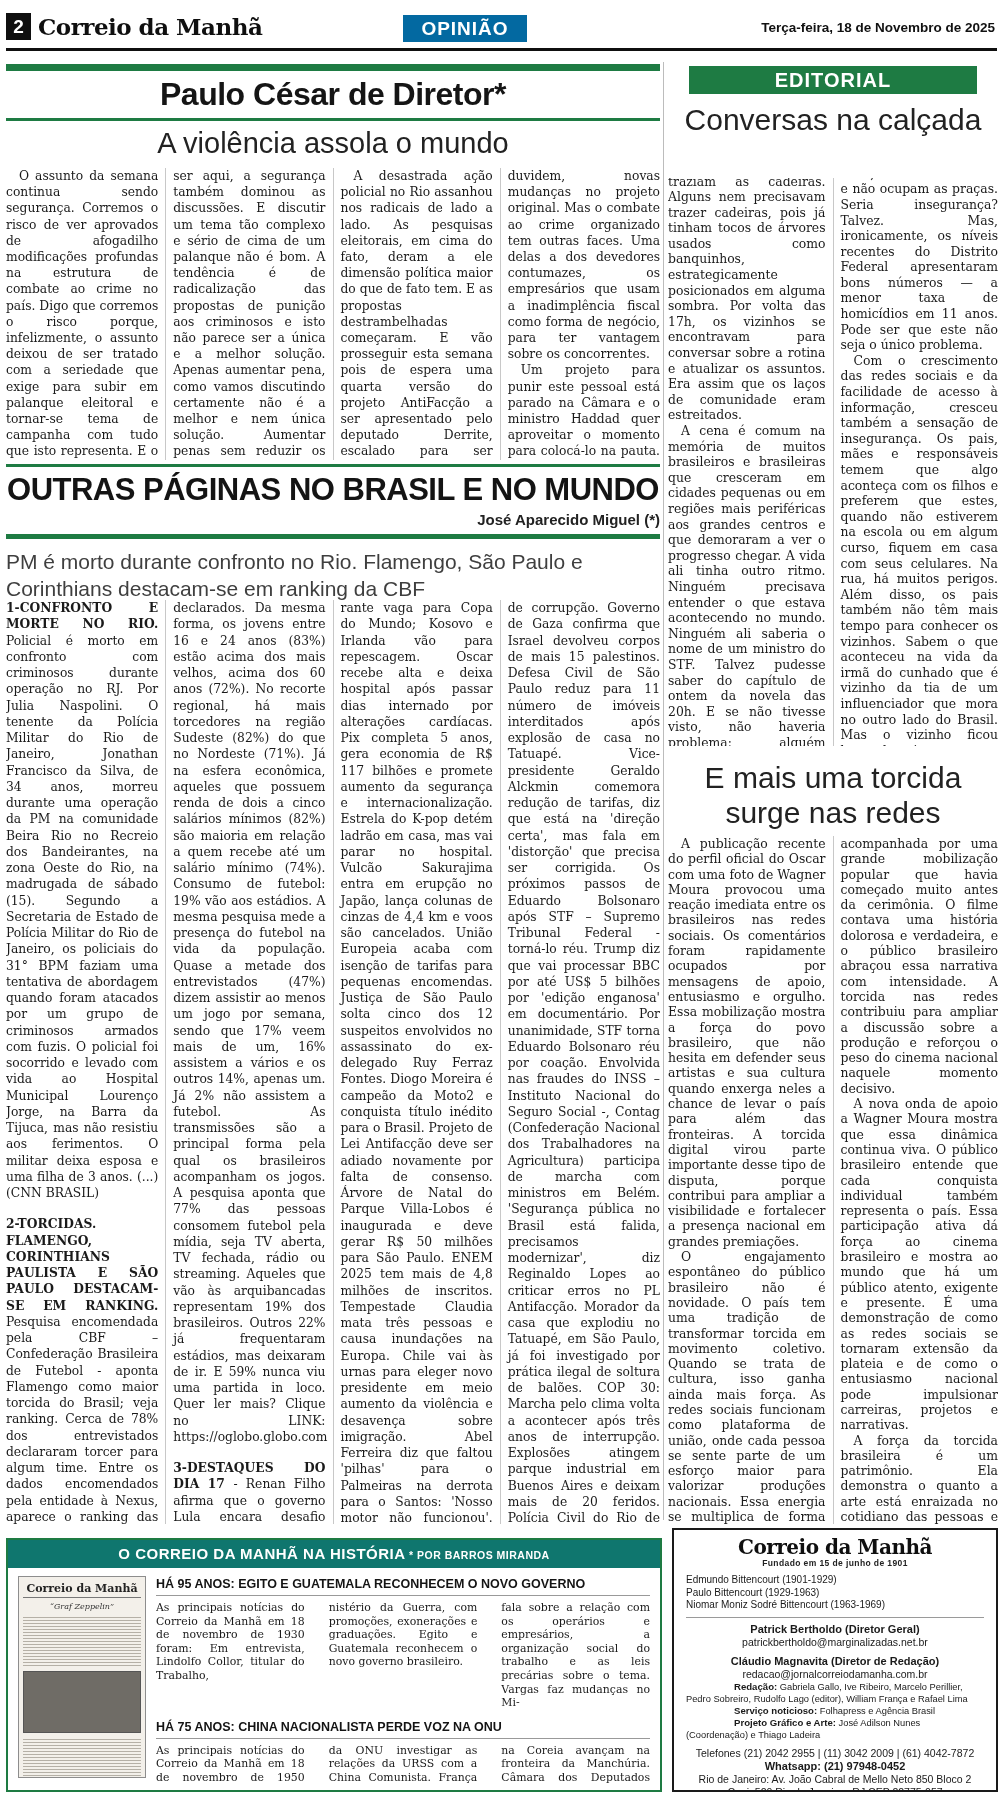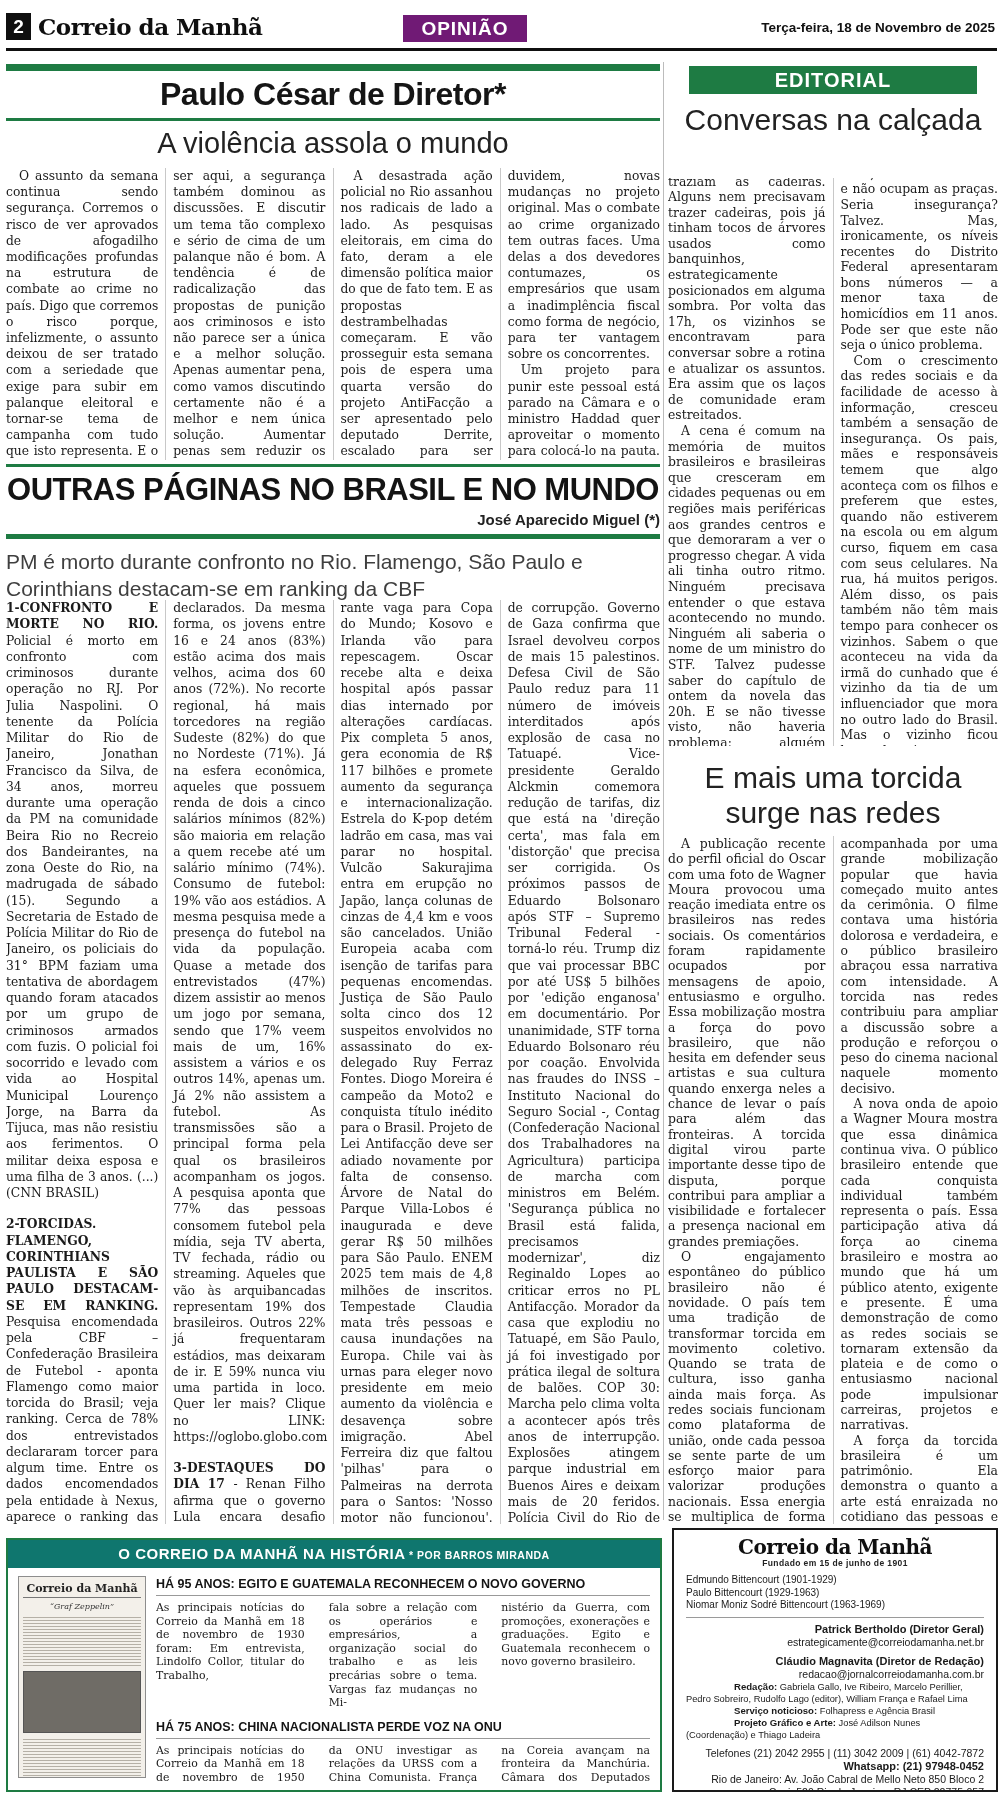--- a/index.html
+++ b/index.html
@@ -8,21 +8,21 @@
     position: relative; width: 1003px; height: 1797px;
     margin: 0 auto; background: #ffffff; overflow: hidden;
     font-family: "DejaVu Serif", serif; color: #1a1a1a;
   }
   
   #hdr { position:absolute; left:0; top:0; width:1003px; height:53px; }
   .pgnum { position:absolute; left:6px; top:13px; width:25px; height:27px; background:#0f0f0f;
            color:#fff; font:bold 19px/27px "Liberation Sans", sans-serif; text-align:center; }
   .brand { position:absolute; left:38px; top:13px; font:bold 23px/27px "DejaVu Serif", serif;
            letter-spacing:-0.5px; color:#0f0f0f; }
-  .section-box { position:absolute; left:403px; top:15px; width:124px; height:27px; background:#701a75;
+  .section-box { position:absolute; left:403px; top:15px; width:124px; height:27px; background:#0369a1;
            color:#fff; font:bold 19px/27px "Liberation Sans", sans-serif; text-align:center; letter-spacing:1px; }
   .hdr-date { position:absolute; right:8px; top:19px; font:600 13.5px/18px "Liberation Sans", sans-serif; color:#111; }
   .hdr-rule { position:absolute; left:6px; top:48px; width:991px; height:3px; background:#0f0f0f; }
   
   #left-region  { position:absolute; left:6px;  top:60px; width:654px; height:1470px; }
   #right-region { position:absolute; left:668px; top:60px; width:330px; height:1470px; }
   #v-divider { position:absolute; left:663px; top:62px; width:1px; height:1458px; background:#bcbcbc; }
   .green-bar  { background:#1e7b43; }
   
   .op-bar1 { position:absolute; left:0; top:4px;  width:654px; height:7px; }
@@ -92,21 +92,21 @@
   .hist-cols { display:flex; gap:24px; margin-bottom:9px; }
   .hist-col { flex:1 1 0; text-align:justify; font-size:10.9px; line-height:13.6px; }
   
   #masthead-box { position:absolute; left:672px; top:1528px; width:326px; height:264px;
                   border:2px solid #1a1a1a; background:#fff; padding:6px 12px;
                   font-family:"Liberation Sans", sans-serif; overflow:hidden; }
   .mb-logo { text-align:center; font:bold 20px/22px "DejaVu Serif", serif; letter-spacing:-0.5px; color:#0f0f0f; }
   .mb-founded { text-align:center; font-weight:bold; font-size:8.5px; line-height:11px; letter-spacing:0.4px; color:#222; }
   .mb-founders { margin-top:5px; font-size:10px; line-height:12.5px; color:#1a1a1a; }
   .mb-hr { border:none; border-top:1px solid #9a9a9a; margin:5px 0; }
-  .mb-center { text-align:right; font-size:10.5px; line-height:13px; }
+  .mb-center { text-align:center; font-size:10.5px; line-height:13px; }
   .mb-center b { font-size:11px; }
   .mb-block { margin-top:6px; }
   .mb-line { font-size:9.3px; line-height:12px; }
   .mb-line b { font-size:9.6px;margin-left:48px; }
 </style>
 </head>
 <body>
 
 <div id="page">
 
@@ -200,22 +200,22 @@
         <div class="thumb-mast">Correio da Manhã</div>
         <div class="thumb-headline">“Graf Zeppelin”</div>
         <div class="thumb-lines"></div>
         <div class="thumb-photo"></div>
         <div class="thumb-lines2"></div>
       </div>
       <div class="hist-texts">
         <div class="hist-heading">HÁ 95 ANOS: EGITO E GUATEMALA RECONHECEM O NOVO GOVERNO</div>
         <div class="hist-cols">
           <div class="hist-col">As principais notícias do Correio da Manhã em 18 de novembro de 1930 foram: Em entrevista, Lindolfo Collor, titular do Trabalho,</div>
+          <div class="hist-col">nistério da Guerra, com promoções, exonerações e graduações. Egito e Guatemala reconhecem o novo governo brasileiro.</div>
           <div class="hist-col">fala sobre a relação com os operários e empresários, a organização social do trabalho e as leis precárias sobre o tema. Vargas faz mudanças no Mi-</div>
-          <div class="hist-col">nistério da Guerra, com promoções, exonerações e graduações. Egito e Guatemala reconhecem o novo governo brasileiro.</div>
         </div>
         <div class="hist-heading">HÁ 75 ANOS: CHINA NACIONALISTA PERDE VOZ NA ONU</div>
         <div class="hist-cols">
           <div class="hist-col">As principais notícias do Correio da Manhã em 18 de novembro de 1950 foram: Aumenta a oposição ao projeto da China Nacionalista</div>
           <div class="hist-col">da ONU investigar as relações da URSS com a China Comunista. França não pretende levar o caso da Indochina à ONU. Tropas da ONU</div>
           <div class="hist-col">na Coreia avançam na fronteira da Manchúria. Câmara dos Deputados discute a posse de Getúlio Vargas.</div>
         </div>
       </div>
     </div>
   </div>
@@ -223,21 +223,21 @@
   <div id="masthead-box">
     <div class="mb-logo">Correio da Manhã</div>
     <div class="mb-founded">Fundado em 15 de junho de 1901</div>
     <div class="mb-founders">
       <div>Edmundo Bittencourt (1901-1929)</div>
       <div>Paulo Bittencourt (1929-1963)</div>
       <div>Niomar Moniz Sodré Bittencourt (1963-1969)</div>
     </div>
     <hr class="mb-hr">
     <div class="mb-center"><b>Patrick Bertholdo (Diretor Geral)</b></div>
-    <div class="mb-center">estrategicamente@correiodamanha.net.br</div>
+    <div class="mb-center">patrickbertholdo@marginalizadas.net.br</div>
     <div class="mb-center mb-block"><b>Cláudio Magnavita (Diretor de Redação)</b></div>
     <div class="mb-center">redacao@jornalcorreiodamanha.com.br</div>
     <div class="mb-line"><b>Redação:</b><span> Gabriela Gallo, Ive Ribeiro, Marcelo Perillier, Pedro Sobreiro, Rudolfo Lago (editor), William França e Rafael Lima</span></div>
     <div class="mb-line"><b>Serviço noticioso:</b><span> Folhapress e Agência Brasil</span></div>
     <div class="mb-line"><b>Projeto Gráfico e Arte:</b><span> José Adilson Nunes (Coordenação) e Thiago Ladeira</span></div>
     <div class="mb-center mb-block">Telefones (21) 2042 2955 | (11) 3042 2009 | (61) 4042-7872</div>
     <div class="mb-center"><b>Whatsapp: (21) 97948-0452</b></div>
     <div class="mb-center">Rio de Janeiro: Av. João Cabral de Mello Neto 850 Bloco 2 Conj. 520 Rio de Janeiro - RJ CEP 22775-057</div>
 
   </div>

